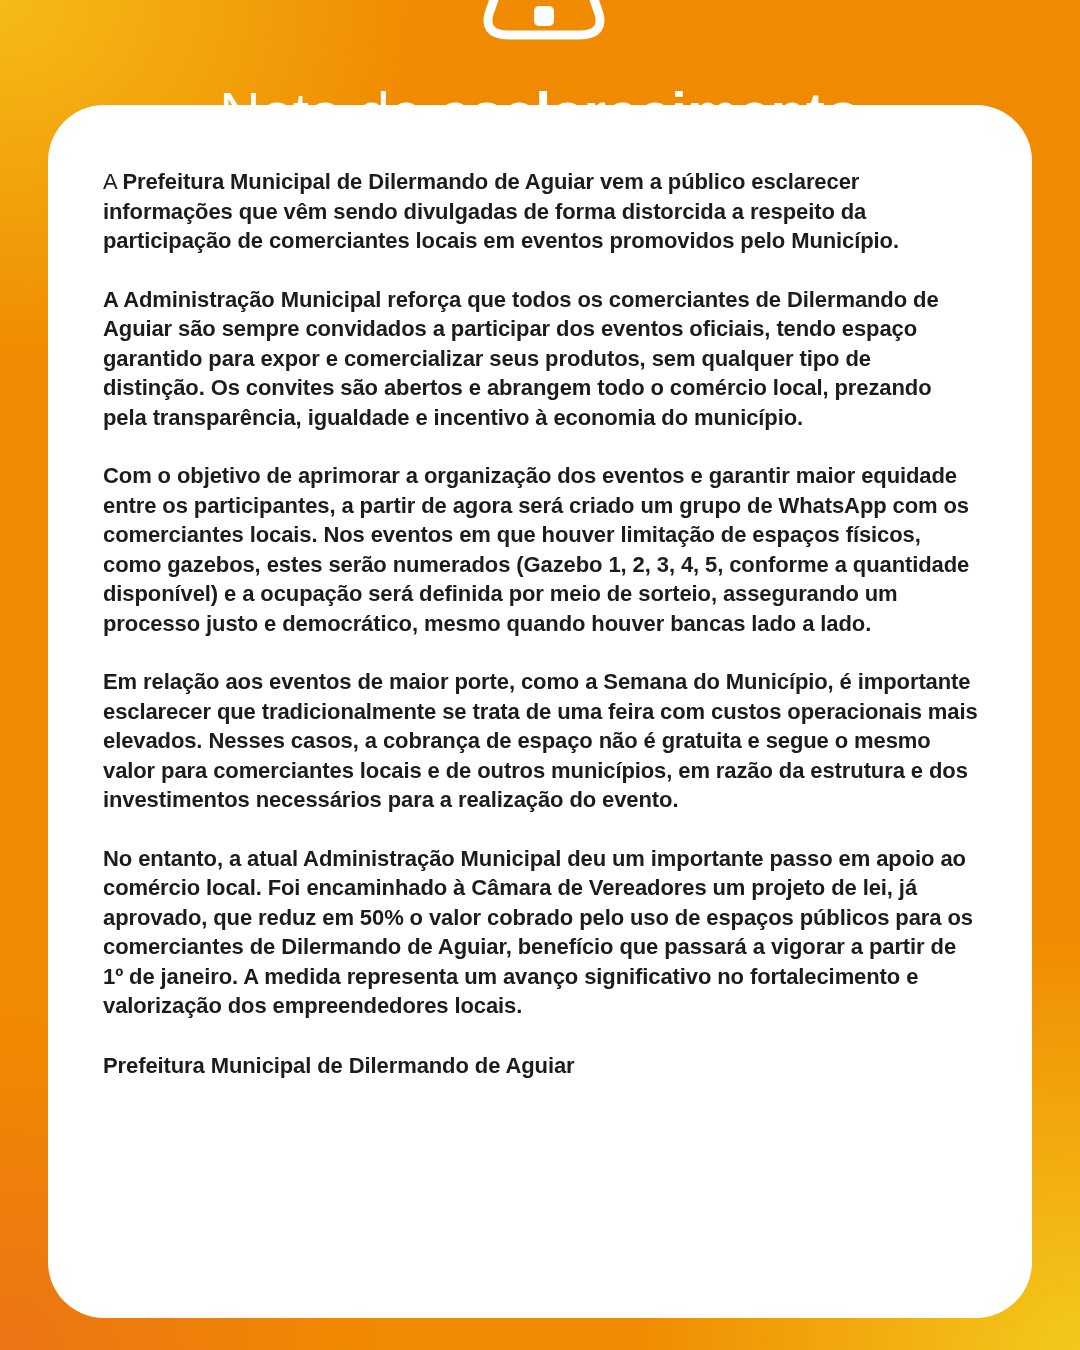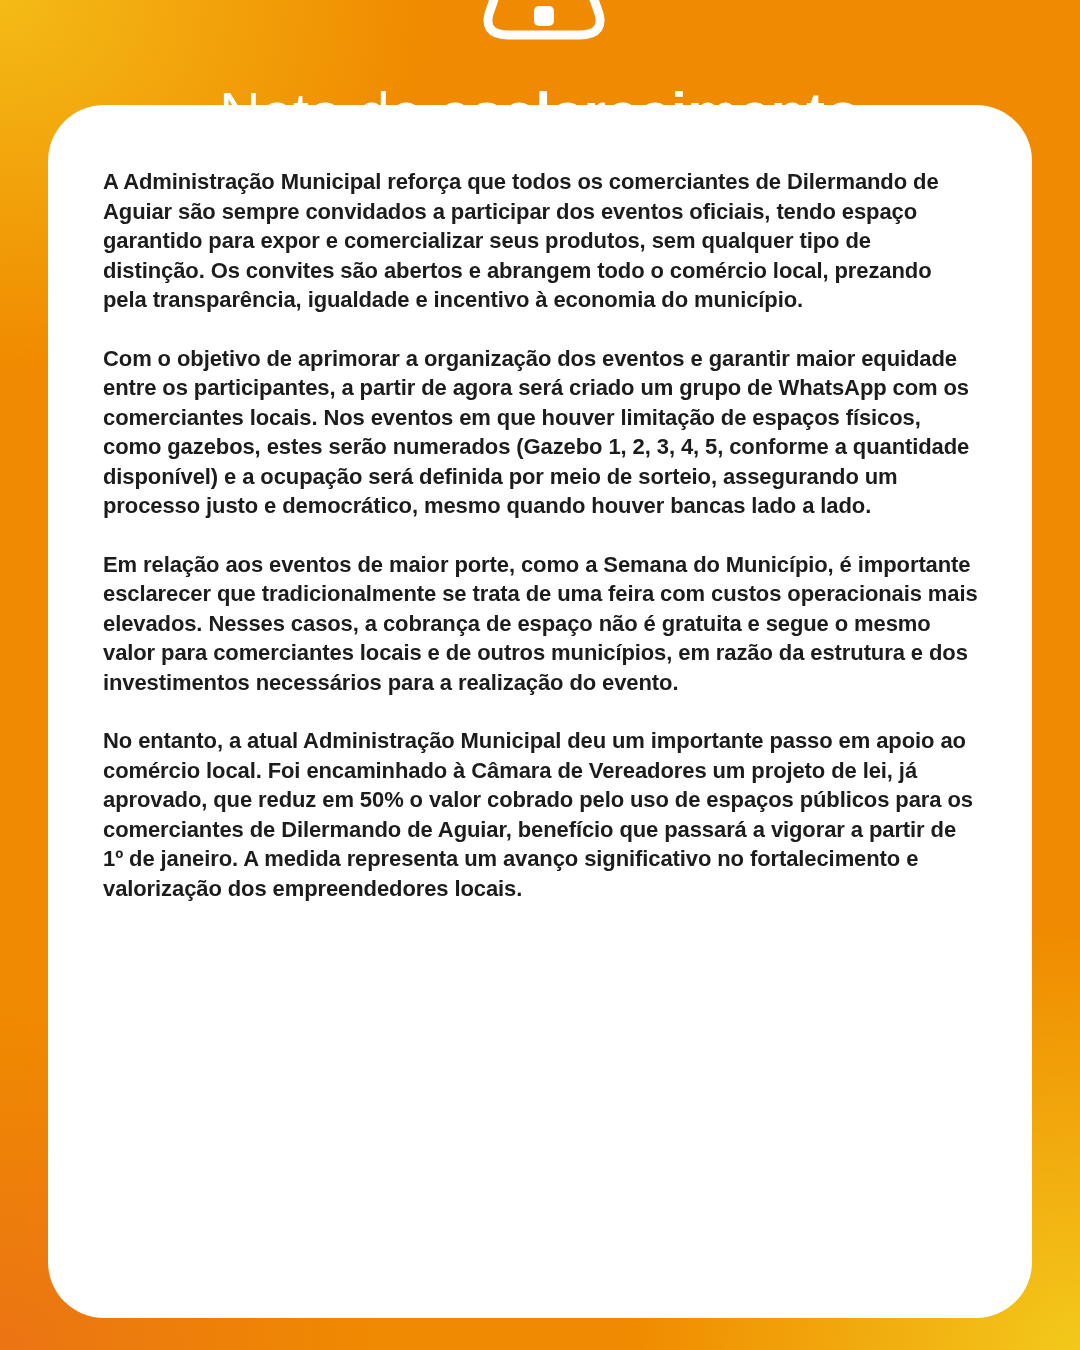--- a/index.html
+++ b/index.html
@@ -95,20 +95,22 @@
         <rect x="59" y="100" width="20" height="58" rx="10" fill="#FFFFFF"></rect>
         <rect x="59" y="174" width="20" height="20" rx="5" fill="#FFFFFF"></rect>
       </svg>
     </div>
     <h1 class="title"><span class="t-regular">Nota de </span><span class="t-bold">esclarecimento</span></h1>
   </div>
 
   <div class="card">
     <div class="note-body">
 
+    <p><span class="lead">A </span>Prefeitura Municipal de Dilermando de Aguiar vem a público esclarecer informações que vêm sendo divulgadas de forma distorcida a respeito da participação de comerciantes locais em eventos promovidos pelo Município.</p>
         <p>A Administração Municipal reforça que todos os comerciantes de Dilermando de Aguiar são sempre convidados a participar dos eventos oficiais, tendo espaço garantido para expor e comercializar seus produtos, sem qualquer tipo de distinção. Os convites são abertos e abrangem todo o comércio local, prezando pela transparência, igualdade e incentivo à economia do município.</p>
         <p>Com o objetivo de aprimorar a organização dos eventos e garantir maior equidade entre os participantes, a partir de agora será criado um grupo de WhatsApp com os comerciantes locais. Nos eventos em que houver limitação de espaços físicos, como gazebos, estes serão numerados (Gazebo 1, 2, 3, 4, 5, conforme a quantidade disponível) e a ocupação será definida por meio de sorteio, assegurando um processo justo e democrático, mesmo quando houver bancas lado a lado.</p>
         <p>Em relação aos eventos de maior porte, como a Semana do Município, é importante esclarecer que tradicionalmente se trata de uma feira com custos operacionais mais elevados. Nesses casos, a cobrança de espaço não é gratuita e segue o mesmo valor para comerciantes locais e de outros municípios, em razão da estrutura e dos investimentos necessários para a realização do evento.</p>
         <p>No entanto, a atual Administração Municipal deu um importante passo em apoio ao comércio local. Foi encaminhado à Câmara de Vereadores um projeto de lei, já aprovado, que reduz em 50% o valor cobrado pelo uso de espaços públicos para os comerciantes de Dilermando de Aguiar, benefício que passará a vigorar a partir de 1º de janeiro. A medida representa um avanço significativo no fortalecimento e valorização dos empreendedores locais.</p>
       </div>
+    <p class="signature">Prefeitura Municipal de Dilermando de Aguiar</p>
   </div>
 
 </div>
 
 </body></html>

